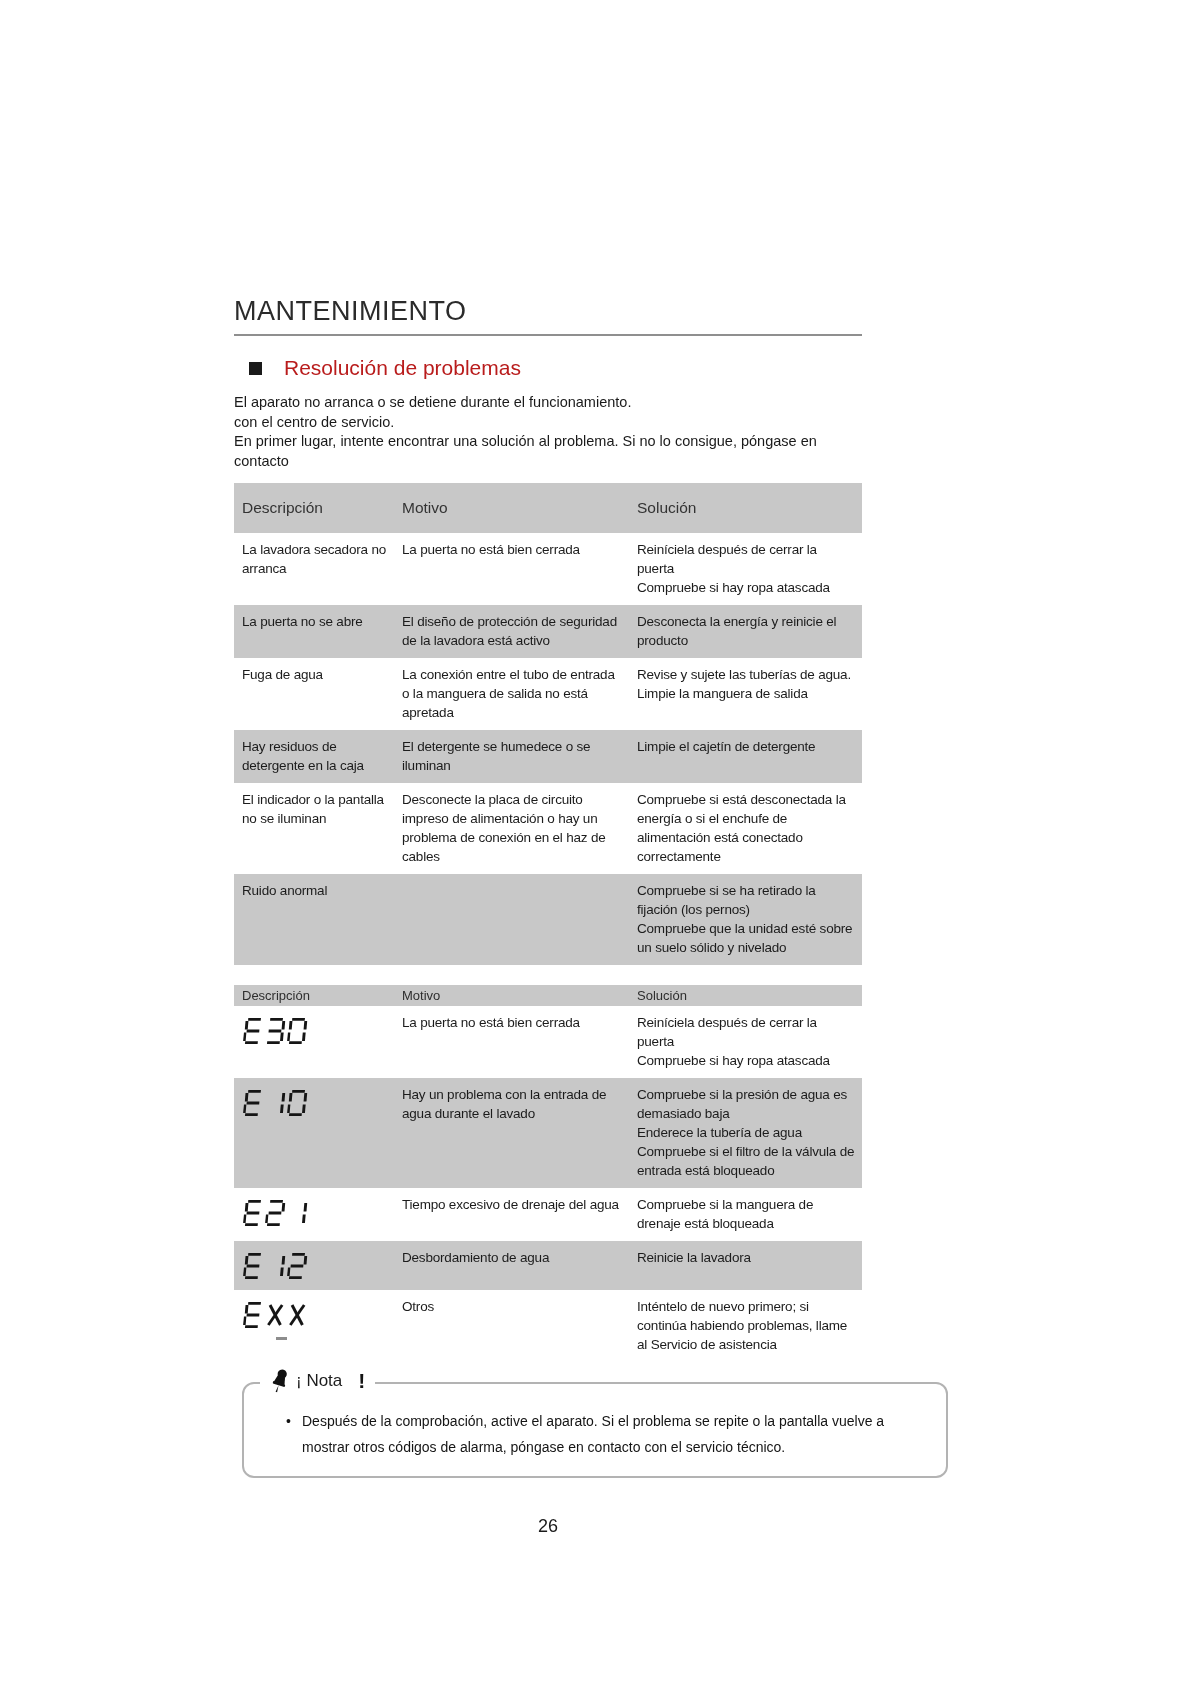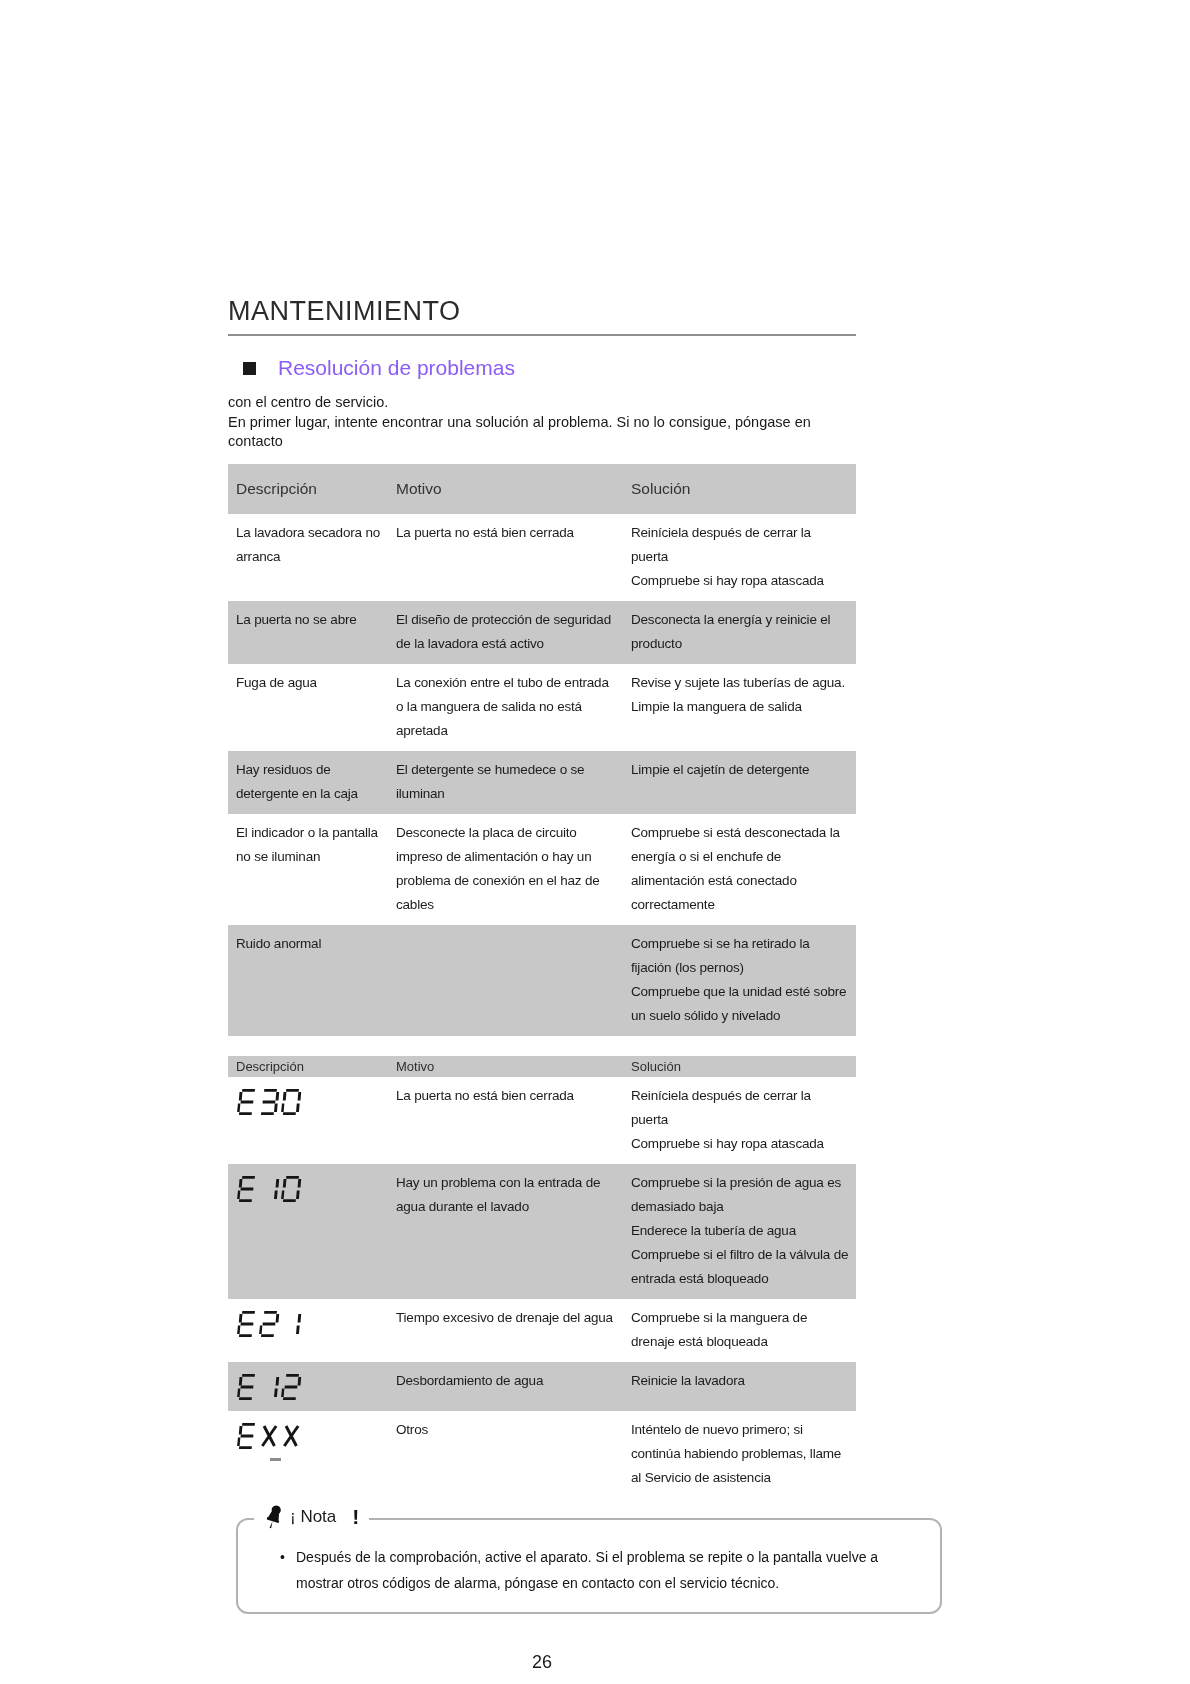--- a/index.html
+++ b/index.html
@@ -4,44 +4,44 @@
 <style>
   html,body{margin:0;padding:0;background:#ffffff;}
   .page{
     position:relative;
     width:1190px;height:1684px;
     background:#ffffff;
     font-family:"Liberation Sans", sans-serif;
     color:#1f1f1f;
     overflow:hidden;
   }
-  .content{position:absolute;left:228px;top:296px;width:628px;}
+  .content{position:absolute;left:234px;top:296px;width:628px;}
 
   .section-title{
     font-size:27px;
     color:#2b2b2b;
     letter-spacing:0.5px;
   }
   .title-rule{height:2px;background:#8f8f8f;margin-top:7px;}
 
   .subsection{display:flex;align-items:center;margin-top:20px;}
   .sq-bullet{width:13px;height:13px;background:#1a1a1a;margin-left:15px;}
-  .subsection-label{font-size:21px;color:#8b5cf6;margin-left:22px;}
+  .subsection-label{font-size:21px;color:#b91c1c;margin-left:22px;}
 
   .intro{margin-top:13px;font-size:14.5px;line-height:19.5px;color:#1a1a1a;}
 
   
   .tbl{margin-top:12px;width:628px;}
   .tbl2{margin-top:20px;width:628px;}
   .thead{display:flex;background:#c8c8c8;align-items:center;}
   .thead1{height:50px;font-size:15.5px;color:#333;}
   .thead2{height:21px;font-size:13px;color:#2e2e2e;}
   .trow{display:flex;}
   .trow.gray{background:#c8c8c8;}
-  .c{box-sizing:border-box;padding:7px 6px 8px 8px;font-size:13.5px;line-height:24px;letter-spacing:-0.2px;color:#1c1c1c;}
+  .c{box-sizing:border-box;padding:7px 6px 8px 8px;font-size:13.5px;line-height:19px;letter-spacing:-0.2px;color:#1c1c1c;}
   .c1{width:160px;}
   .c2{width:235px;}
   .c3{width:233px;}
   .hc{box-sizing:border-box;padding-left:8px;}
   .sol-line{display:block;}
 
   
   .segwrap{display:flex;gap:3px;transform:skewX(-5deg);margin:4px 0 2px 2px;}
   .stray-dash{width:11px;height:3px;background:#8d8d8d;margin:8px 0 0 34px;}
 
@@ -77,20 +77,21 @@
 
     <div class="section-title">MANTENIMIENTO</div>
     <div class="title-rule"></div>
 
     <div class="subsection">
       <span class="sq-bullet"></span>
       <span class="subsection-label">Resolución de problemas</span>
     </div>
 
     <div class="intro">
+      <div>El aparato no arranca o se detiene durante el funcionamiento.</div>
       <div>con el centro de servicio.</div>
       <div>En primer lugar, intente encontrar una solución al problema. Si no lo consigue, póngase en contacto</div>
     </div>
 
     <div class="tbl">
       <div class="thead thead1">
         <div class="c1 hc">Descripción</div>
         <div class="c2 hc">Motivo</div>
         <div class="c3 hc">Solución</div>
       </div>

